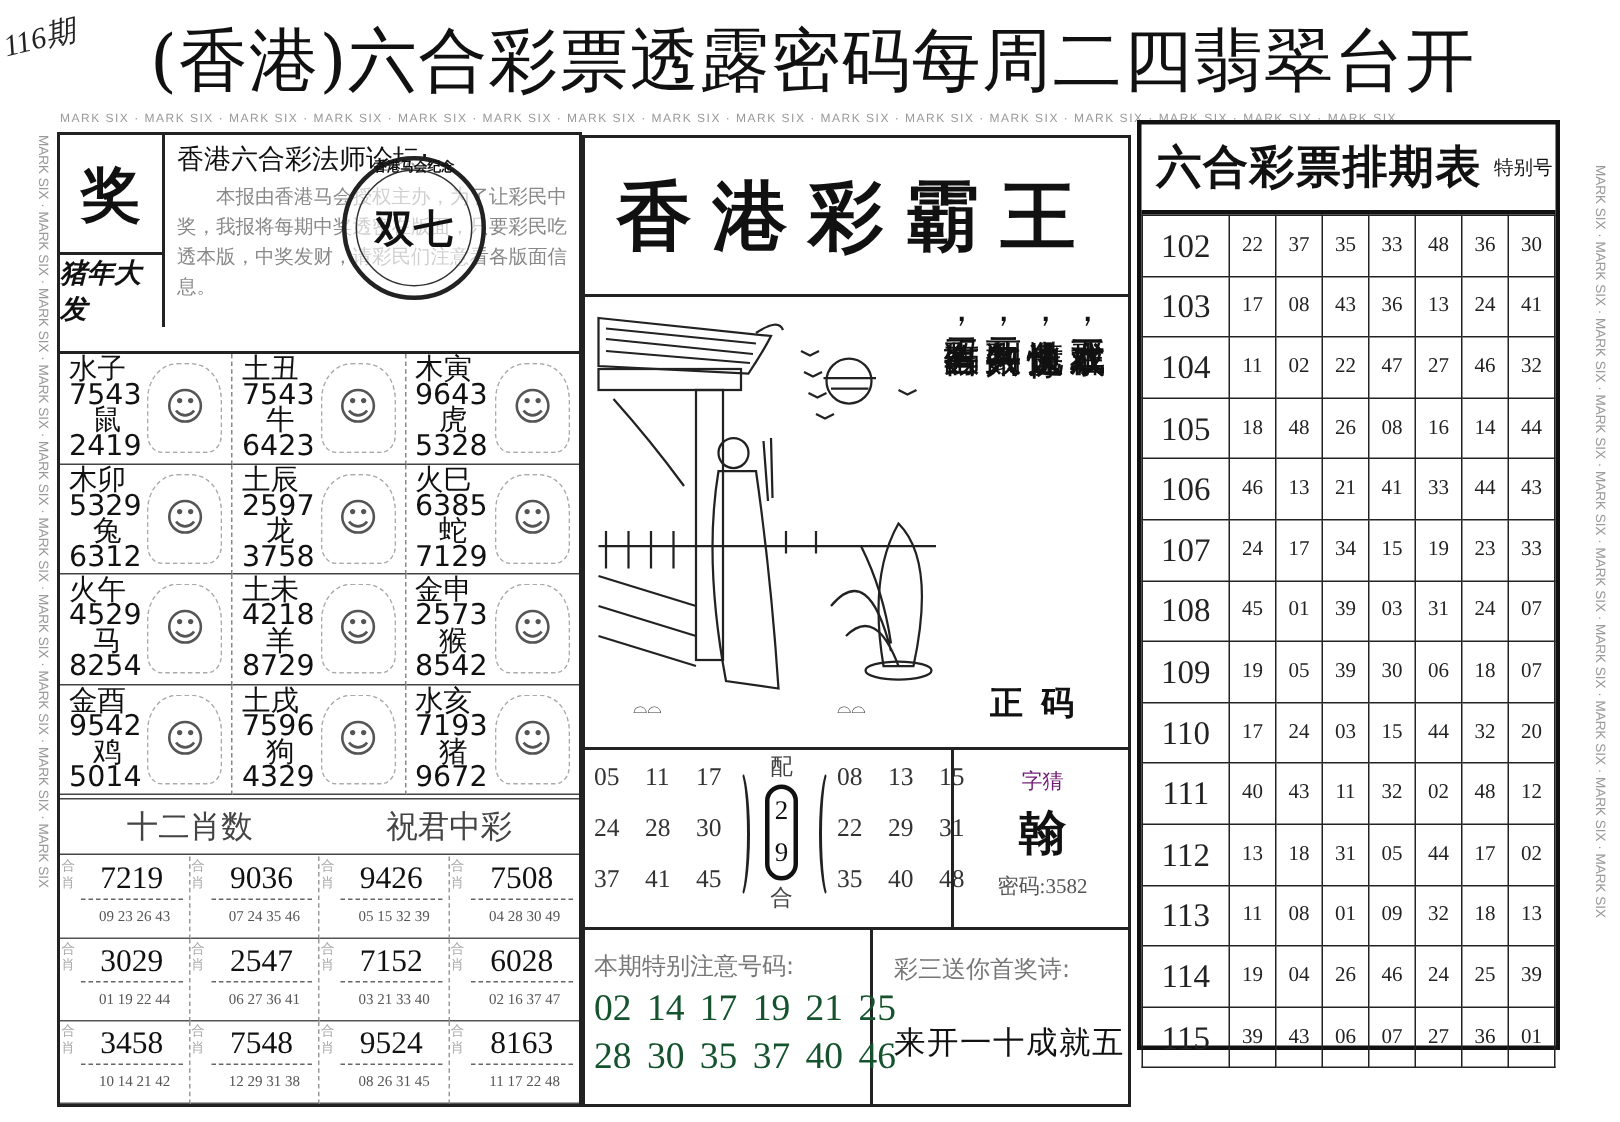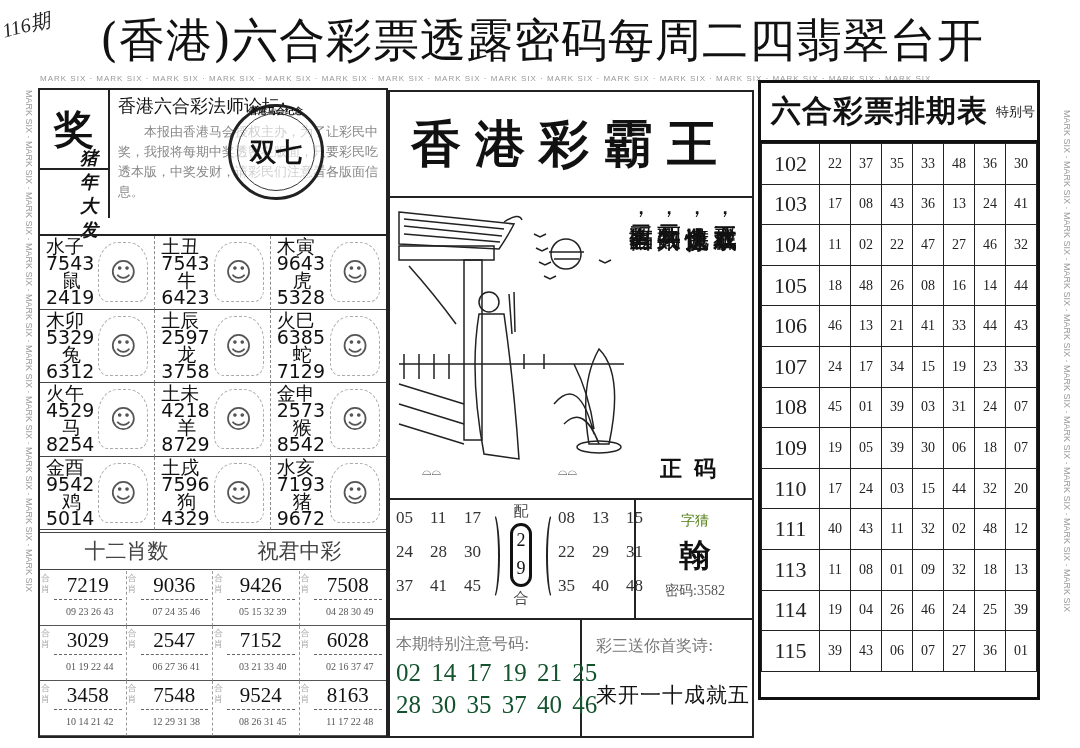--- a/index.html
+++ b/index.html
@@ -7,21 +7,21 @@
   body { position: relative; font-family: "DejaVu Serif", serif; color: #111; }
 
   .issue-label { position: absolute; left: 2px; top: 12px; font-size: 20px; font-style: italic; transform: rotate(-14deg); font-family: "Liberation Serif", serif; color: #222; }
   .main-title { position: absolute; left: 100px; top: 10px; font-size: 46px; letter-spacing: 1px; font-family: "DejaVu Serif", serif; font-weight: normal; color: #111; white-space: nowrap; }
   .wm-top { position: absolute; left: 40px; top: 74px; width: 1040px; font-size: 8px; color: #999; white-space: nowrap; overflow: hidden; font-family: "Liberation Sans", sans-serif; letter-spacing: 1px; }
   .wm-side { position: absolute; font-size: 9px; color: #999; font-family: "Liberation Sans", sans-serif; writing-mode: vertical-rl; white-space: nowrap; overflow: hidden; }
 
   
   .left { position: absolute; left: 38px; top: 88px; width: 350px; height: 650px; border: 2px solid #222; }
   .prize-box { position: absolute; left: 0; top: 0; width: 70px; height: 80px; border-right: 2px solid #222; border-bottom: 2px solid #222; display: flex; align-items: center; justify-content: center; font-size: 40px; font-weight: bold; }
-  .fortune-box { position: absolute; left: 0; top: 80px; width: 70px; height: 48px; border-right: 2px solid #222; display: flex; align-items: center; justify-content: center; font-size: 18px; font-style: italic; font-weight: bold; padding-left: 40px; }
+  .fortune-box { position: absolute; left: 0; top: 80px; width: 70px; height: 48px; border-right: 2px solid #222; display: flex; align-items: center; justify-content: center; font-size: 18px; font-style: italic; font-weight: bold; }
   .forum { position: absolute; left: 78px; top: 4px; width: 268px; }
   .forum-title { font-size: 18px; font-family: "DejaVu Sans", sans-serif; }
   .forum-body { margin-top: 4px; font-size: 13px; line-height: 20px; color: #888; text-indent: 2em; }
   .stamp { position: absolute; left: 188px; top: 14px; width: 96px; height: 96px; border: 3px solid #222; border-radius: 50%; display: flex; align-items: center; justify-content: center; background: rgba(255,255,255,0.6); }
   .stamp-inner { width: 78px; height: 78px; border: 1px solid #333; border-radius: 50%; display: flex; align-items: center; justify-content: center; font-size: 26px; font-weight: bold; }
   .stamp-ring { position: absolute; top: -2px; left: 0; width: 100%; text-align: center; font-size: 9px; font-weight: bold; }
 
   .zodiac-grid { position: absolute; left: 0; top: 144px; width: 346px; height: 296px; border-top: 2px solid #222; display: grid; grid-template-columns: repeat(3, 1fr); grid-template-rows: repeat(4, 1fr); }
   .zcell { position: relative; border-bottom: 1px solid #444; border-right: 1px dashed #888; padding: 2px 0 0 6px; font-family: "DejaVu Sans", sans-serif; }
   .zcell:nth-child(3n) { border-right: none; }
@@ -52,21 +52,21 @@
   .pair-nums { position: absolute; top: 8px; display: grid; grid-template-columns: repeat(3, 34px); row-gap: 14px; font-size: 17px; font-family: "Liberation Serif", serif; color: #333; }
   .pair-left { left: 6px; }
   .pair-right { left: 168px; }
   .pair-center { position: absolute; left: 106px; top: 2px; width: 50px; text-align: center; font-family: "Liberation Serif", serif; }
   .pair-center .lbl { font-size: 15px; color: #444; }
   .pair-oval { margin: 2px auto; width: 22px; height: 64px; border: 3px solid #111; border-radius: 11px; font-size: 18px; line-height: 28px; }
   .bracket { position: absolute; top: 12px; width: 14px; height: 88px; border: 2px solid #222; border-color: transparent; }
   .bracket-l { left: 96px; border-right-color: #222; border-radius: 0 50% 50% 0; }
   .bracket-r { left: 156px; border-left-color: #222; border-radius: 50% 0 0 50%; }
   .guess { position: absolute; left: 244px; top: 0; width: 120px; height: 118px; border-left: 2px solid #222; text-align: center; }
-  .guess .g-lbl { font-size: 14px; color: #4d7c0f; margin-top: 12px; }
+  .guess .g-lbl { font-size: 14px; color: #701a75; margin-top: 12px; }
   .guess .g-char { font-size: 32px; font-weight: bold; margin-top: 4px; font-family: "DejaVu Sans", sans-serif; }
   .guess .g-code { font-size: 14px; color: #555; margin-top: 4px; font-family: "Liberation Serif", serif; }
 
   .special { position: absolute; left: 0; top: 530px; width: 366px; height: 118px; border: 2px solid #222; border-top: none; }
   .special-left { position: absolute; left: 0; top: 0; width: 192px; height: 116px; border-right: 2px solid #222; padding: 14px 0 0 6px; }
   .special-left .s-title { font-size: 16px; color: #777; font-family: "DejaVu Sans", sans-serif; }
   .special-left .s-row { font-size: 25px; word-spacing: 4px; margin-top: 4px; font-family: "Liberation Serif", serif; color: #14532d; white-space: nowrap; }
   .special-right { position: absolute; left: 194px; top: 0; width: 170px; height: 116px; padding: 16px 0 0 12px; }
   .special-right .r-title { font-size: 16px; color: #777; font-family: "DejaVu Sans", sans-serif; }
   .special-right .r-body { font-size: 21px; margin-top: 24px; font-family: "DejaVu Sans", sans-serif; letter-spacing: 1px; }
@@ -446,20 +446,30 @@
           <td class="period">111</td>
           <td>40</td>
           <td>43</td>
           <td>11</td>
           <td>32</td>
           <td>02</td>
           <td>48</td>
           <td>12</td>
         </tr>
         <tr>
+          <td class="period">112</td>
+          <td>13</td>
+          <td>18</td>
+          <td>31</td>
+          <td>05</td>
+          <td>44</td>
+          <td>17</td>
+          <td>02</td>
+        </tr>
+        <tr>
           <td class="period">113</td>
           <td>11</td>
           <td>08</td>
           <td>01</td>
           <td>09</td>
           <td>32</td>
           <td>18</td>
           <td>13</td>
         </tr>
         <tr>

